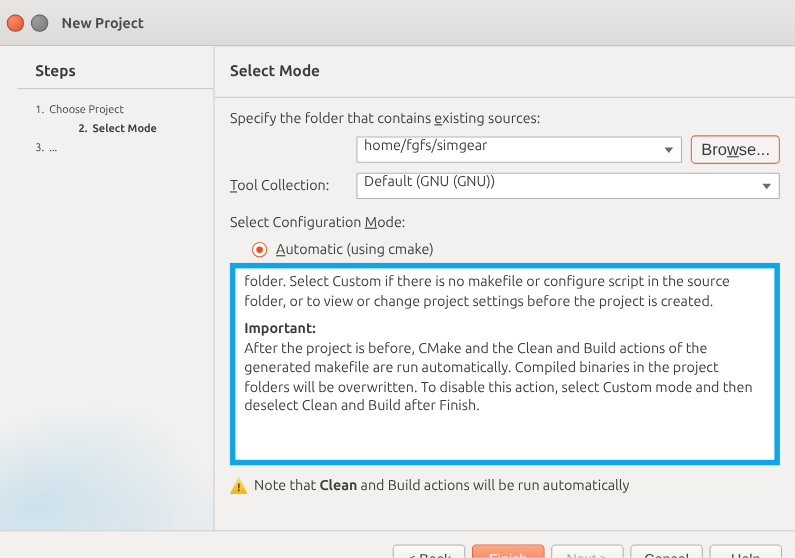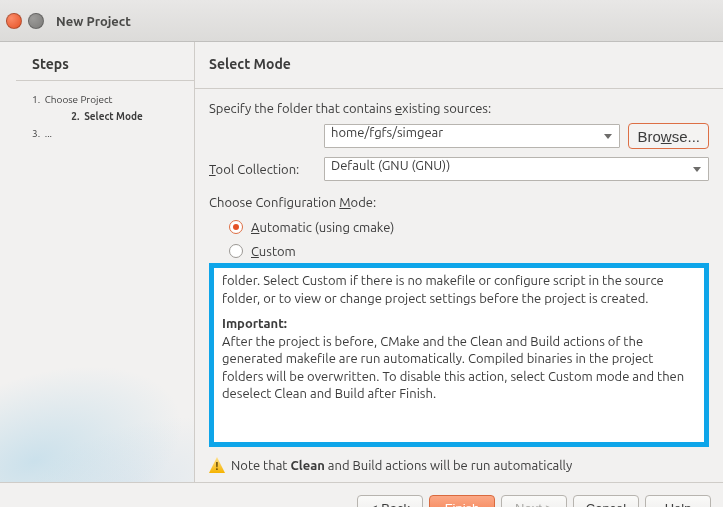--- a/index.html
+++ b/index.html
@@ -189,29 +189,25 @@
     </div>
 
 
     <div class="form-row">
       <div class="form-label"><span class="u">T</span><span>ool Collection:</span></div>
       <div class="combo">
         <span class="combo-text">Default (GNU (GNU))</span>
       </div>
     </div>
 
-    <div class="section-sub"><span>Choose Configuration </span><span class="u">M</span><span>ode:</span></div>
+    <div class="section-sub"><span>Select Configuration </span><span class="u">M</span><span>ode:</span></div>
 
     <div class="radio-row">
       <span class="radio on"></span>
       <span><span class="u">A</span><span>utomatic (using cmake)</span></span>
-    </div>
-    <div class="radio-row">
-      <span class="radio"></span>
-      <span><span class="u">C</span><span>ustom</span></span>
     </div>
 
     <div class="infobox">
       <p>folder. Select Custom if there is no makefile or configure script in the source folder, or to view or change project settings before the project is created.</p>
       <p><b>Important:</b><br><span>After the project is before, CMake and the Clean and Build actions of the generated makefile are run automatically. Compiled binaries in the project folders will be overwritten. To disable this action, select Custom mode and then deselect Clean and Build after Finish.</span></p>
     </div>
 
     <div class="note-row">
       <span class="warn-icon">!</span>
       <span><span>Note that </span><b>Clean</b><span> and Build actions will be run automatically</span></span>

